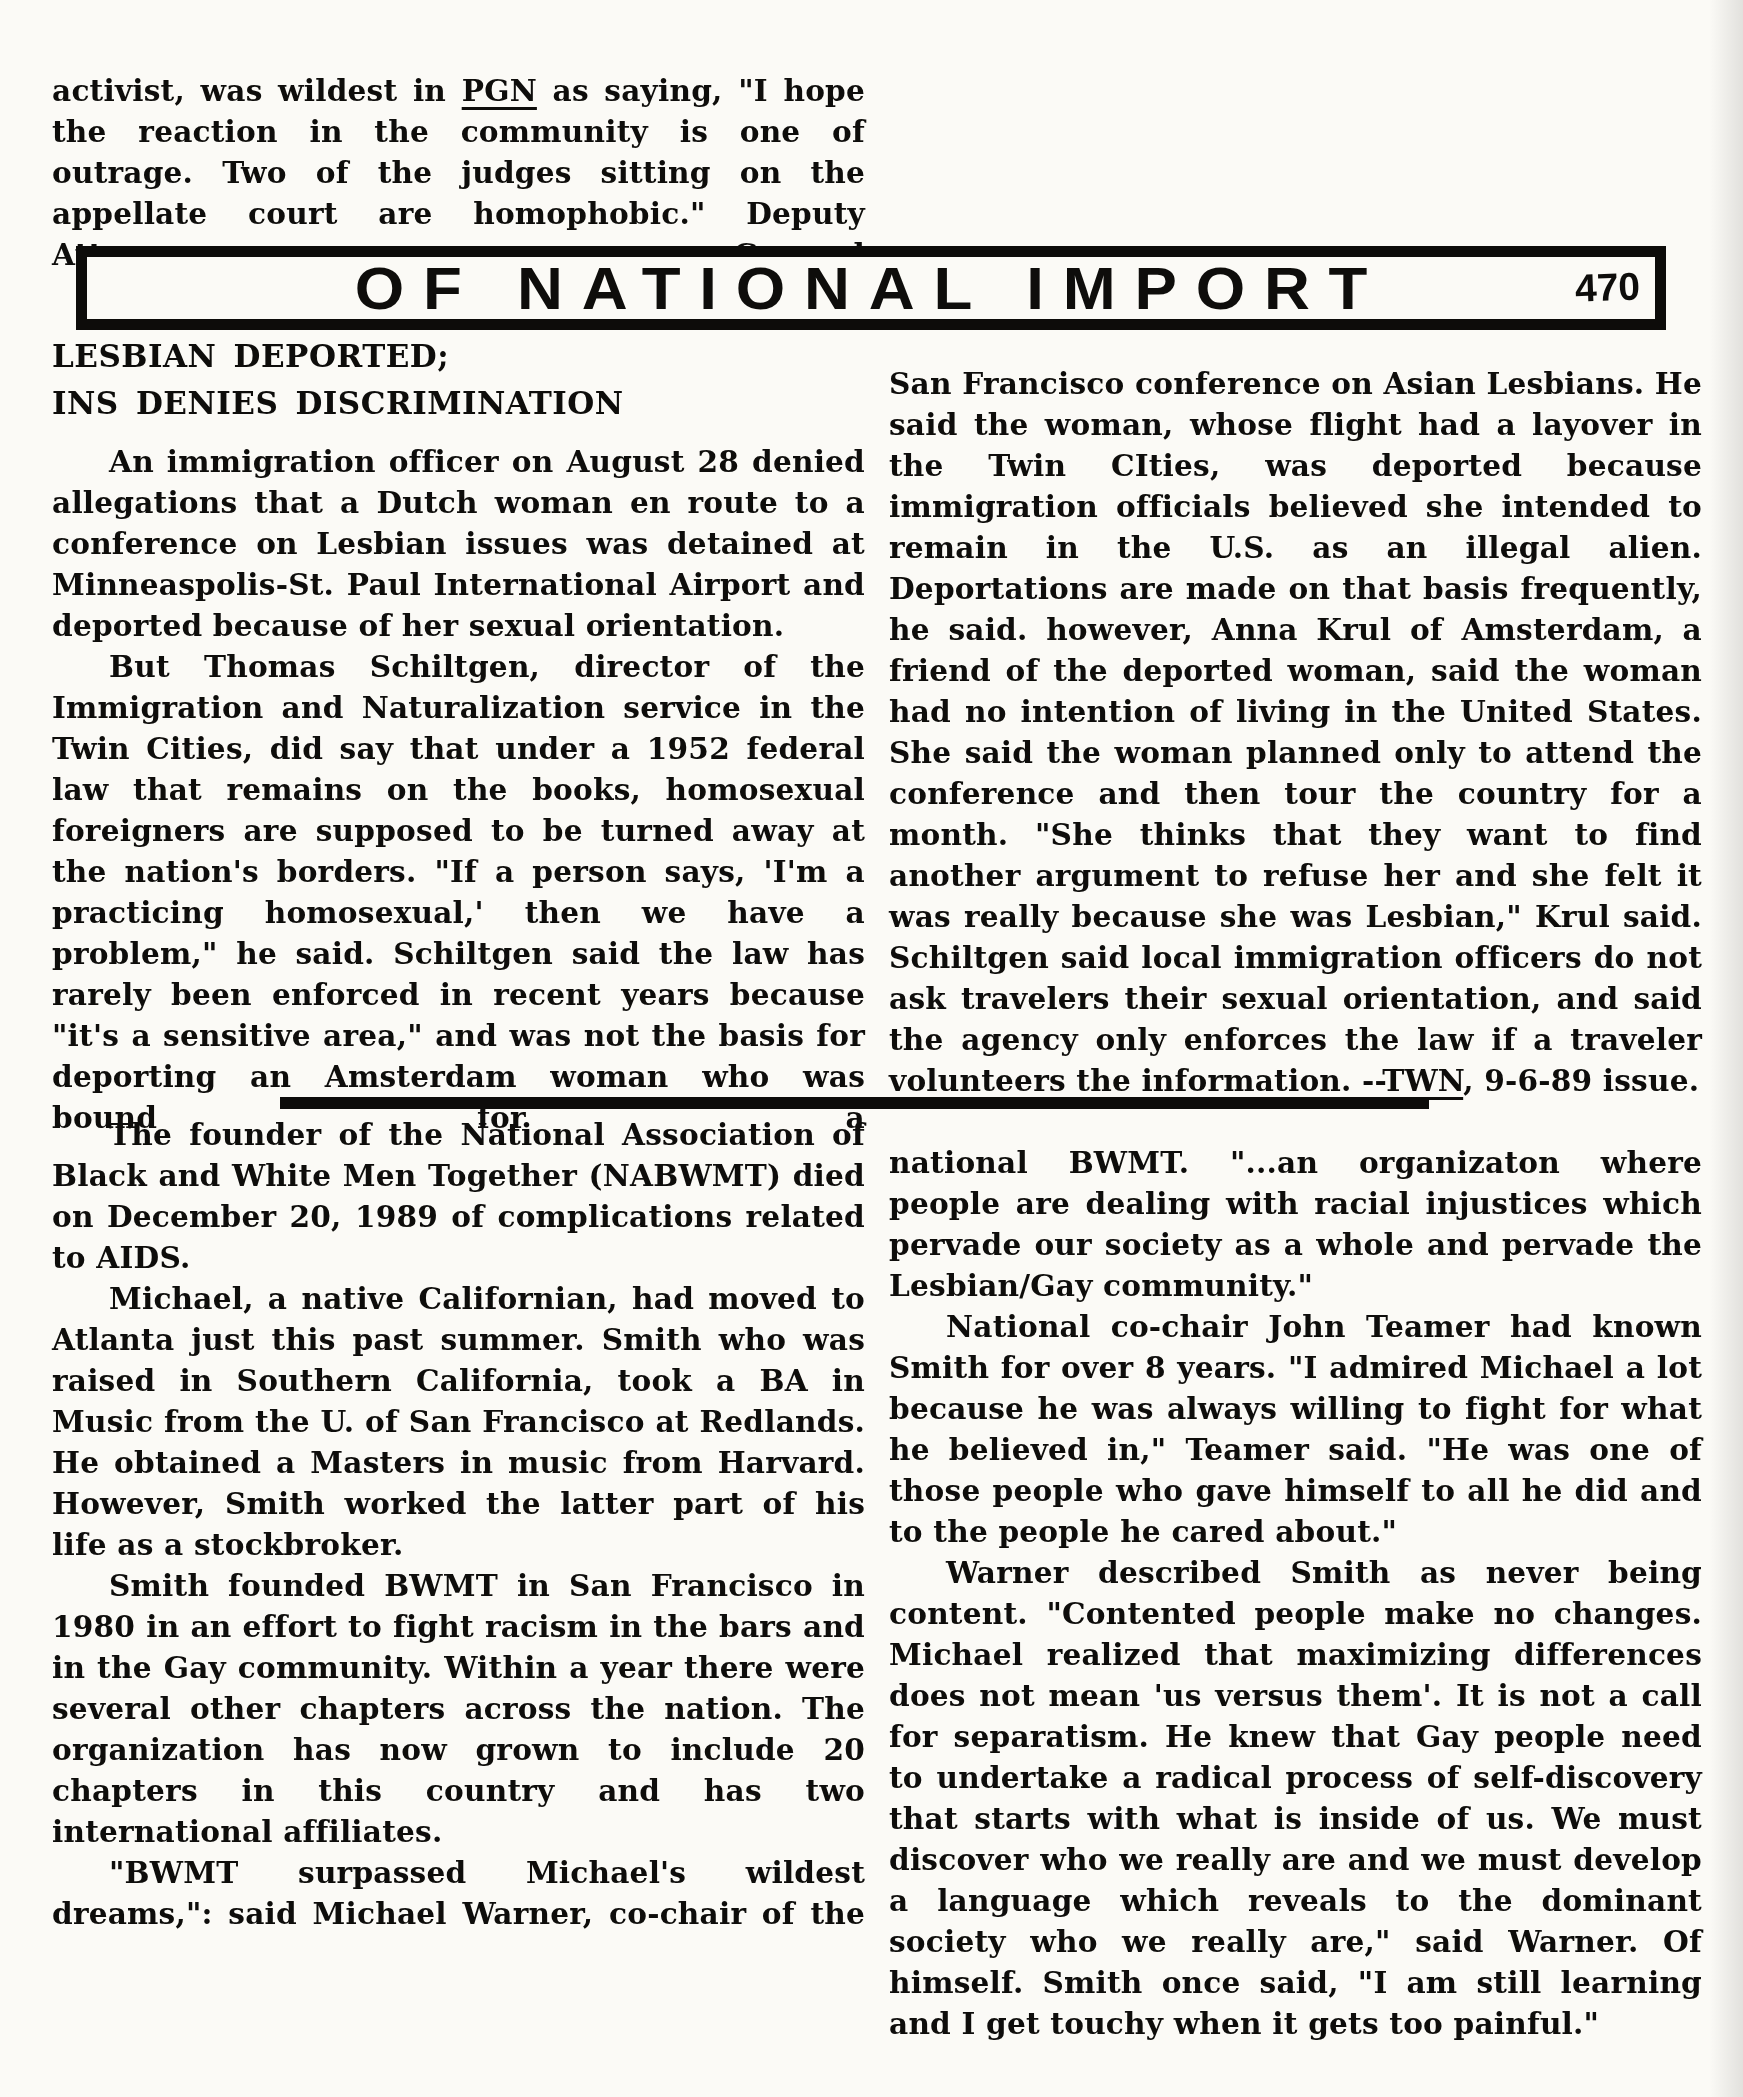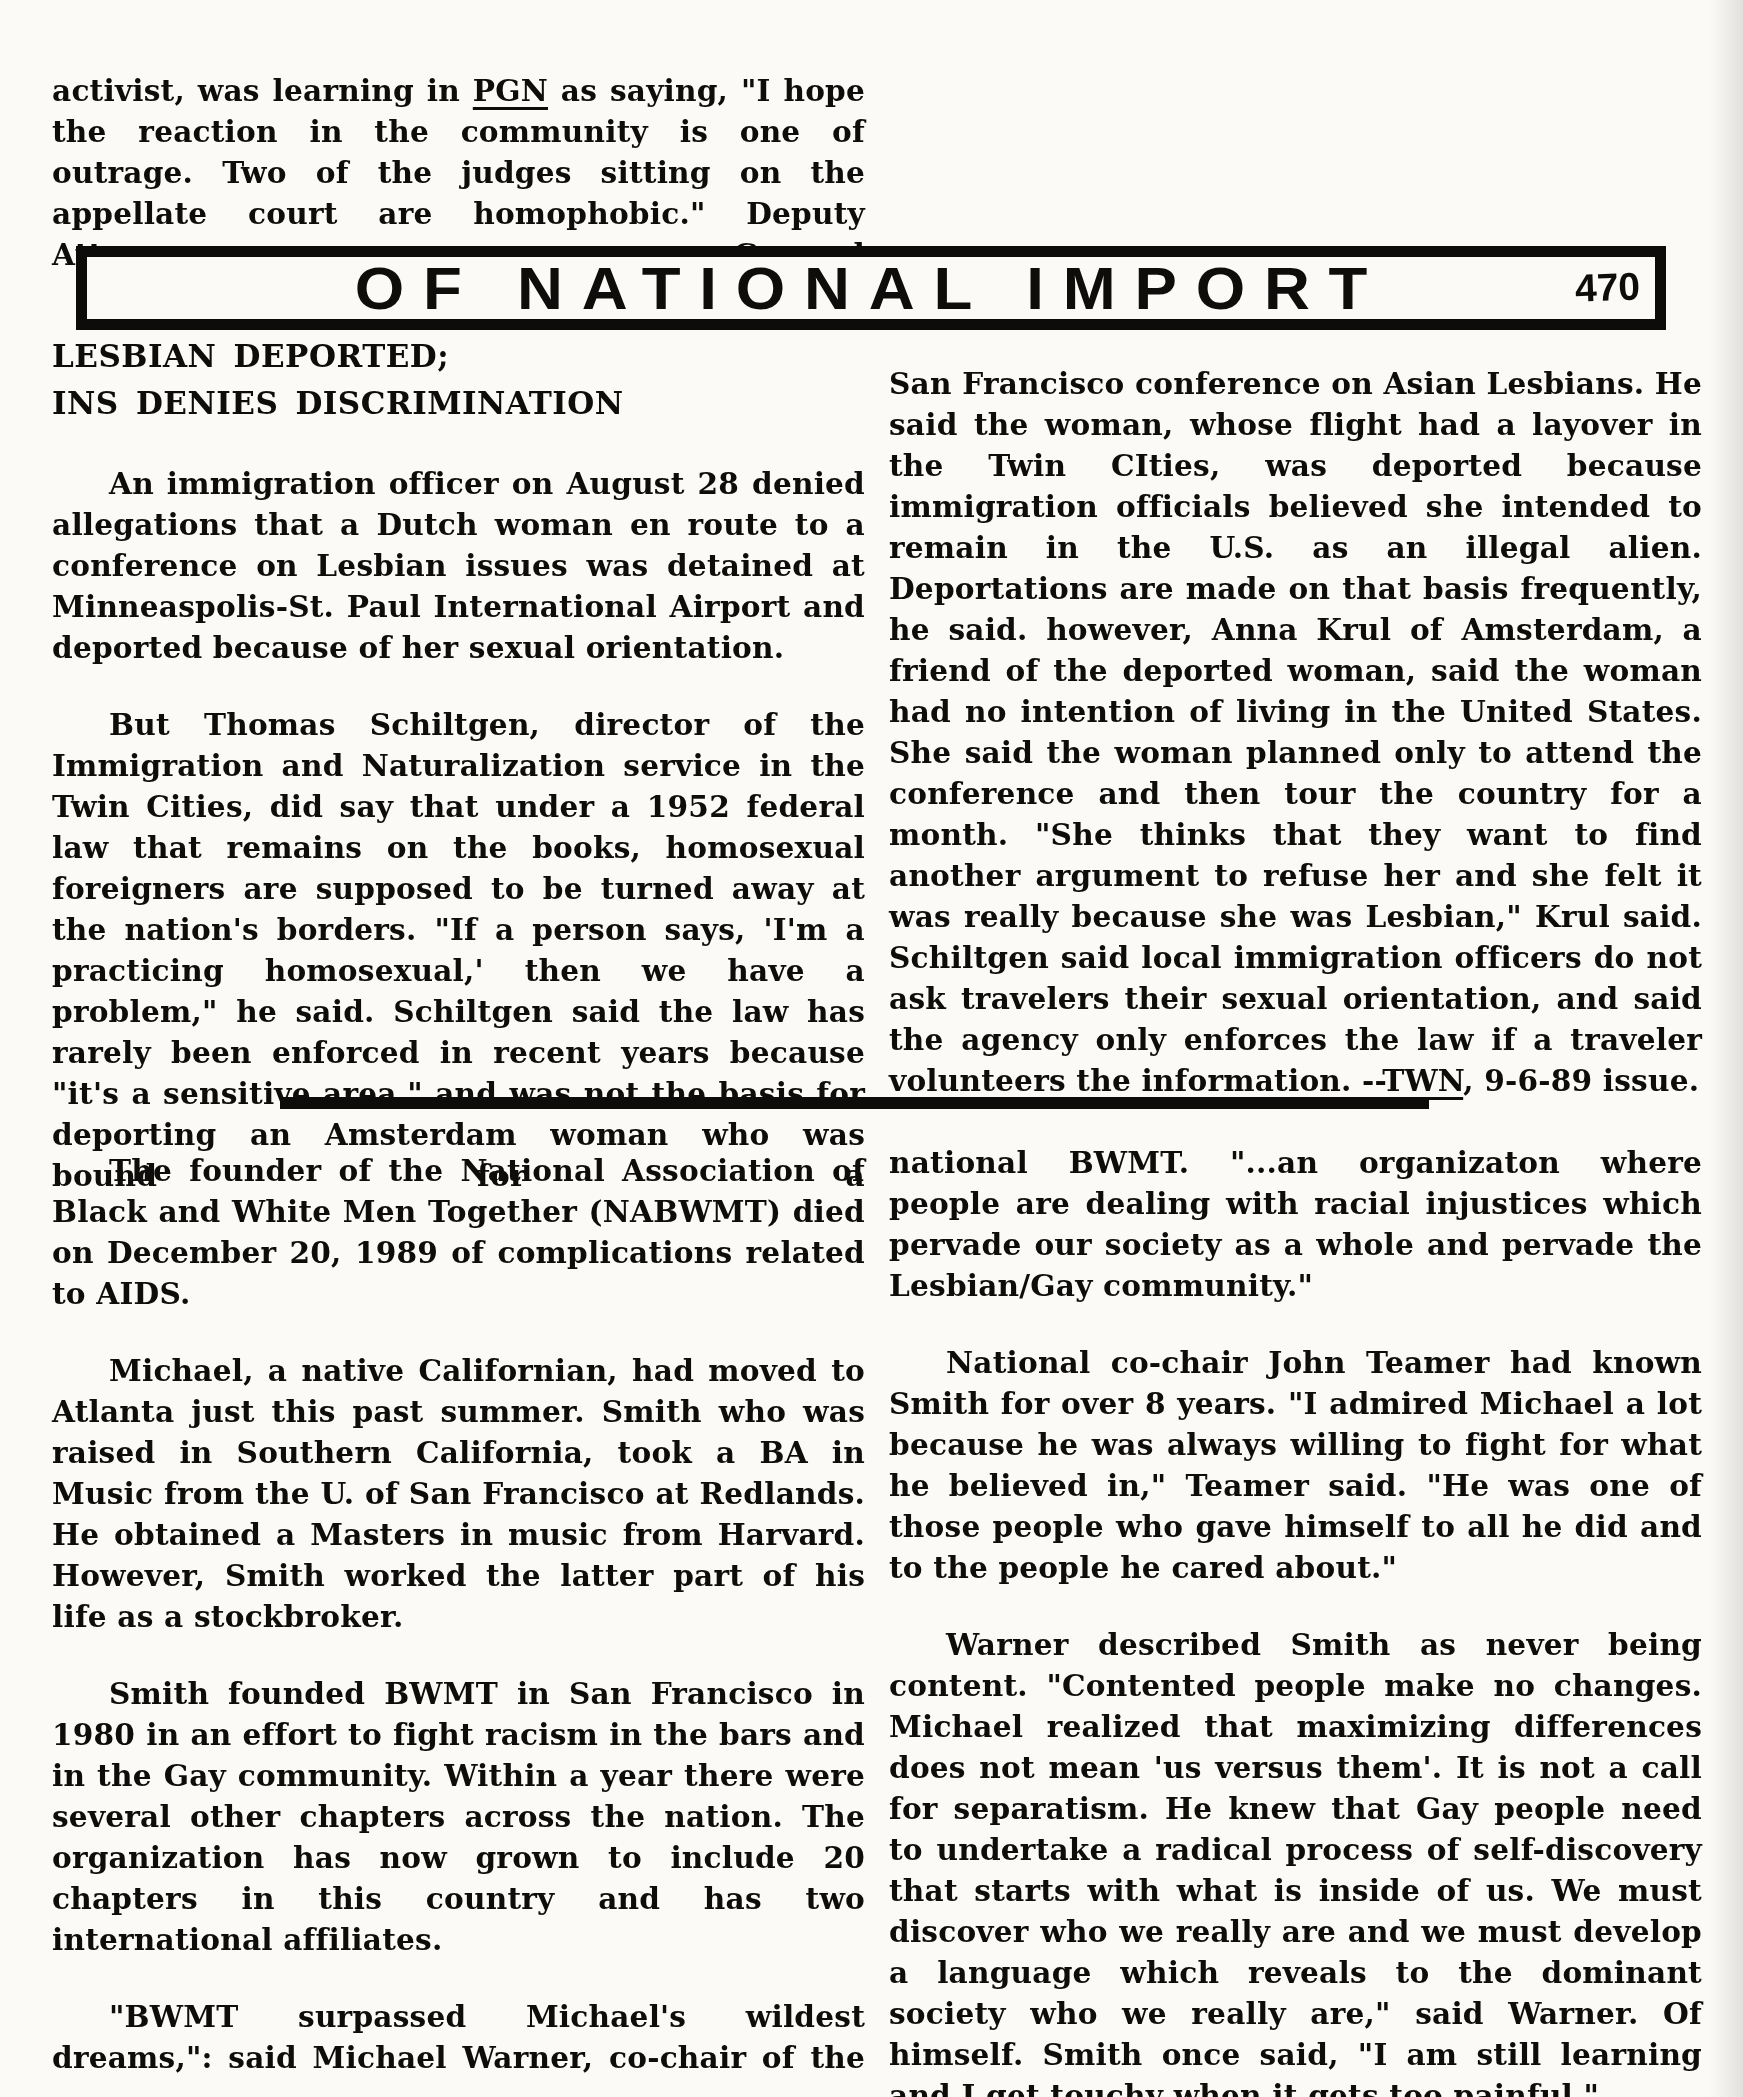--- a/index.html
+++ b/index.html
@@ -19,21 +19,21 @@
   .col{
     position:absolute;
     width:813px;
     font-size:29.6px;
     line-height:41px;
     font-weight:700;
     text-align:justify;
     letter-spacing:0.2px;
   }
   .para{margin:0;}
-  .para.ind{text-indent:57px;margin-top:36px;}
+  .para.ind{text-indent:57px;}
   .para.cont{text-align-last:justify;}
   .u{
     text-decoration:underline;
     text-decoration-thickness:3px;
     text-underline-offset:5.9px;
   }
   
   .tl{top:70px;left:52px;}
   .tr{top:70px;left:889px;}
   
@@ -72,21 +72,21 @@
   }
   .a2-left{top:1114px;left:52px;}
   .a2-right{top:1142px;left:889px;}
 </style>
 </head>
 <body>
 
 <div class="page">
 
   <div class="col tl">
-      <p class="para cont"><span>activist, was learning in </span><span class="u">PGN</span><span> as saying, "I hope the reaction in the community is one of outrage. Two of the judges sitting on the appellate court are homophobic." Deputy Attorney General</span></p>
+      <p class="para cont"><span>activist, was wildest in </span><span class="u">PGN</span><span> as saying, "I hope the reaction in the community is one of outrage. Two of the judges sitting on the appellate court are homophobic." Deputy Attorney General</span></p>
     </div>
 
   <header class="banner">
     <span class="banner-title">OF NATIONAL IMPORT</span>
     <span class="banner-page">470</span>
   </header>
 
   <div class="col a1-left">
     <h2 class="headline">
       <span>LESBIAN DEPORTED;</span><br>

